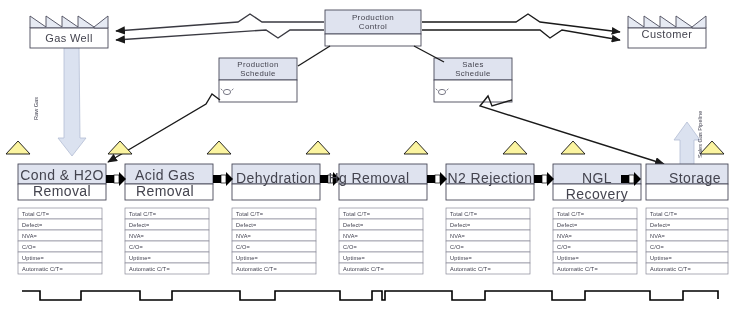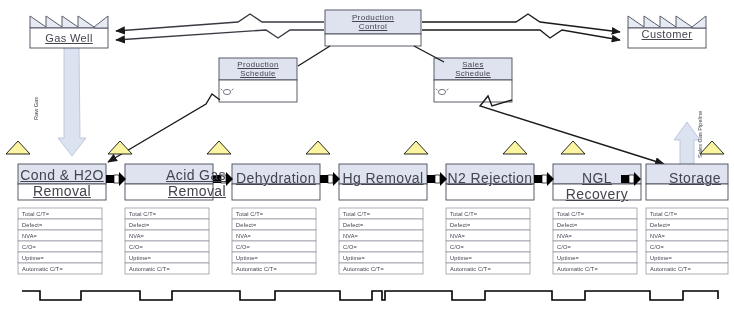--- a/index.html
+++ b/index.html
@@ -29,21 +29,20 @@
   }
   
   .tx {
     position: absolute;
     text-align: center;
     color: #44444f;
     letter-spacing: 0.4px;
     line-height: 1.15;
     white-space: pre-line;
     pointer-events: none;
-    text-decoration: underline;
   }
   .factory-label {
     font-size: 11px;
   }
   .ctrl-label {
     font-size: 8px;
   }
   .sched-label {
     font-size: 7.8px;
   }
@@ -308,24 +307,24 @@
   <div class="tx sched-label" style="left:219px; top:61px; width:78px;">Production
 Schedule</div>
   <div class="tx sched-label" style="left:434px; top:61px; width:78px;">Sales
 Schedule</div>
 
   <div class="vlabel" style="left:33px; top:120px;">Raw Gas</div>
   <div class="vlabel" style="left:697px; top:158px;">Sales Gas Pipeline</div>
 
   <div class="tx proc-label" style="left:18px; top:167px; width:88px;">Cond &amp; H2O
 Removal</div>
-  <div class="tx proc-label" style="left:138px; top:167px; width:88px;text-align:right;">Acid Gas
+  <div class="tx proc-label" style="left:121px; top:167px; width:88px;">Acid Gas
 Removal</div>
   <div class="tx proc-label" style="left:232px; top:170px; width:88px;">Dehydration</div>
-  <div class="tx proc-label" style="left:339px; top:170px; width:88px;">Hg Removal</div>
+  <div class="tx proc-label" style="left:325px; top:170px; width:88px;">Hg Removal</div>
   <div class="tx proc-label" style="left:446px; top:170px; width:88px;text-align:center;">N2 Rejection</div>
   <div class="tx proc-label" style="left:553px; top:170px; width:88px;">NGL Recovery</div>
   <div class="tx proc-label" style="left:646px; top:170px; width:98px;">Storage</div>
 
   <div id="data-text-layer">
       <div class="data-label" style="left: 22px; top: 210.6px;">Total C/T=</div>
       <div class="data-label" style="left: 22px; top: 221.6px;">Defect=</div>
       <div class="data-label" style="left: 22px; top: 232.6px;">NVA=</div>
       <div class="data-label" style="left: 22px; top: 243.6px;">C/O=</div>
       <div class="data-label" style="left: 22px; top: 254.6px;">Uptime=</div>

